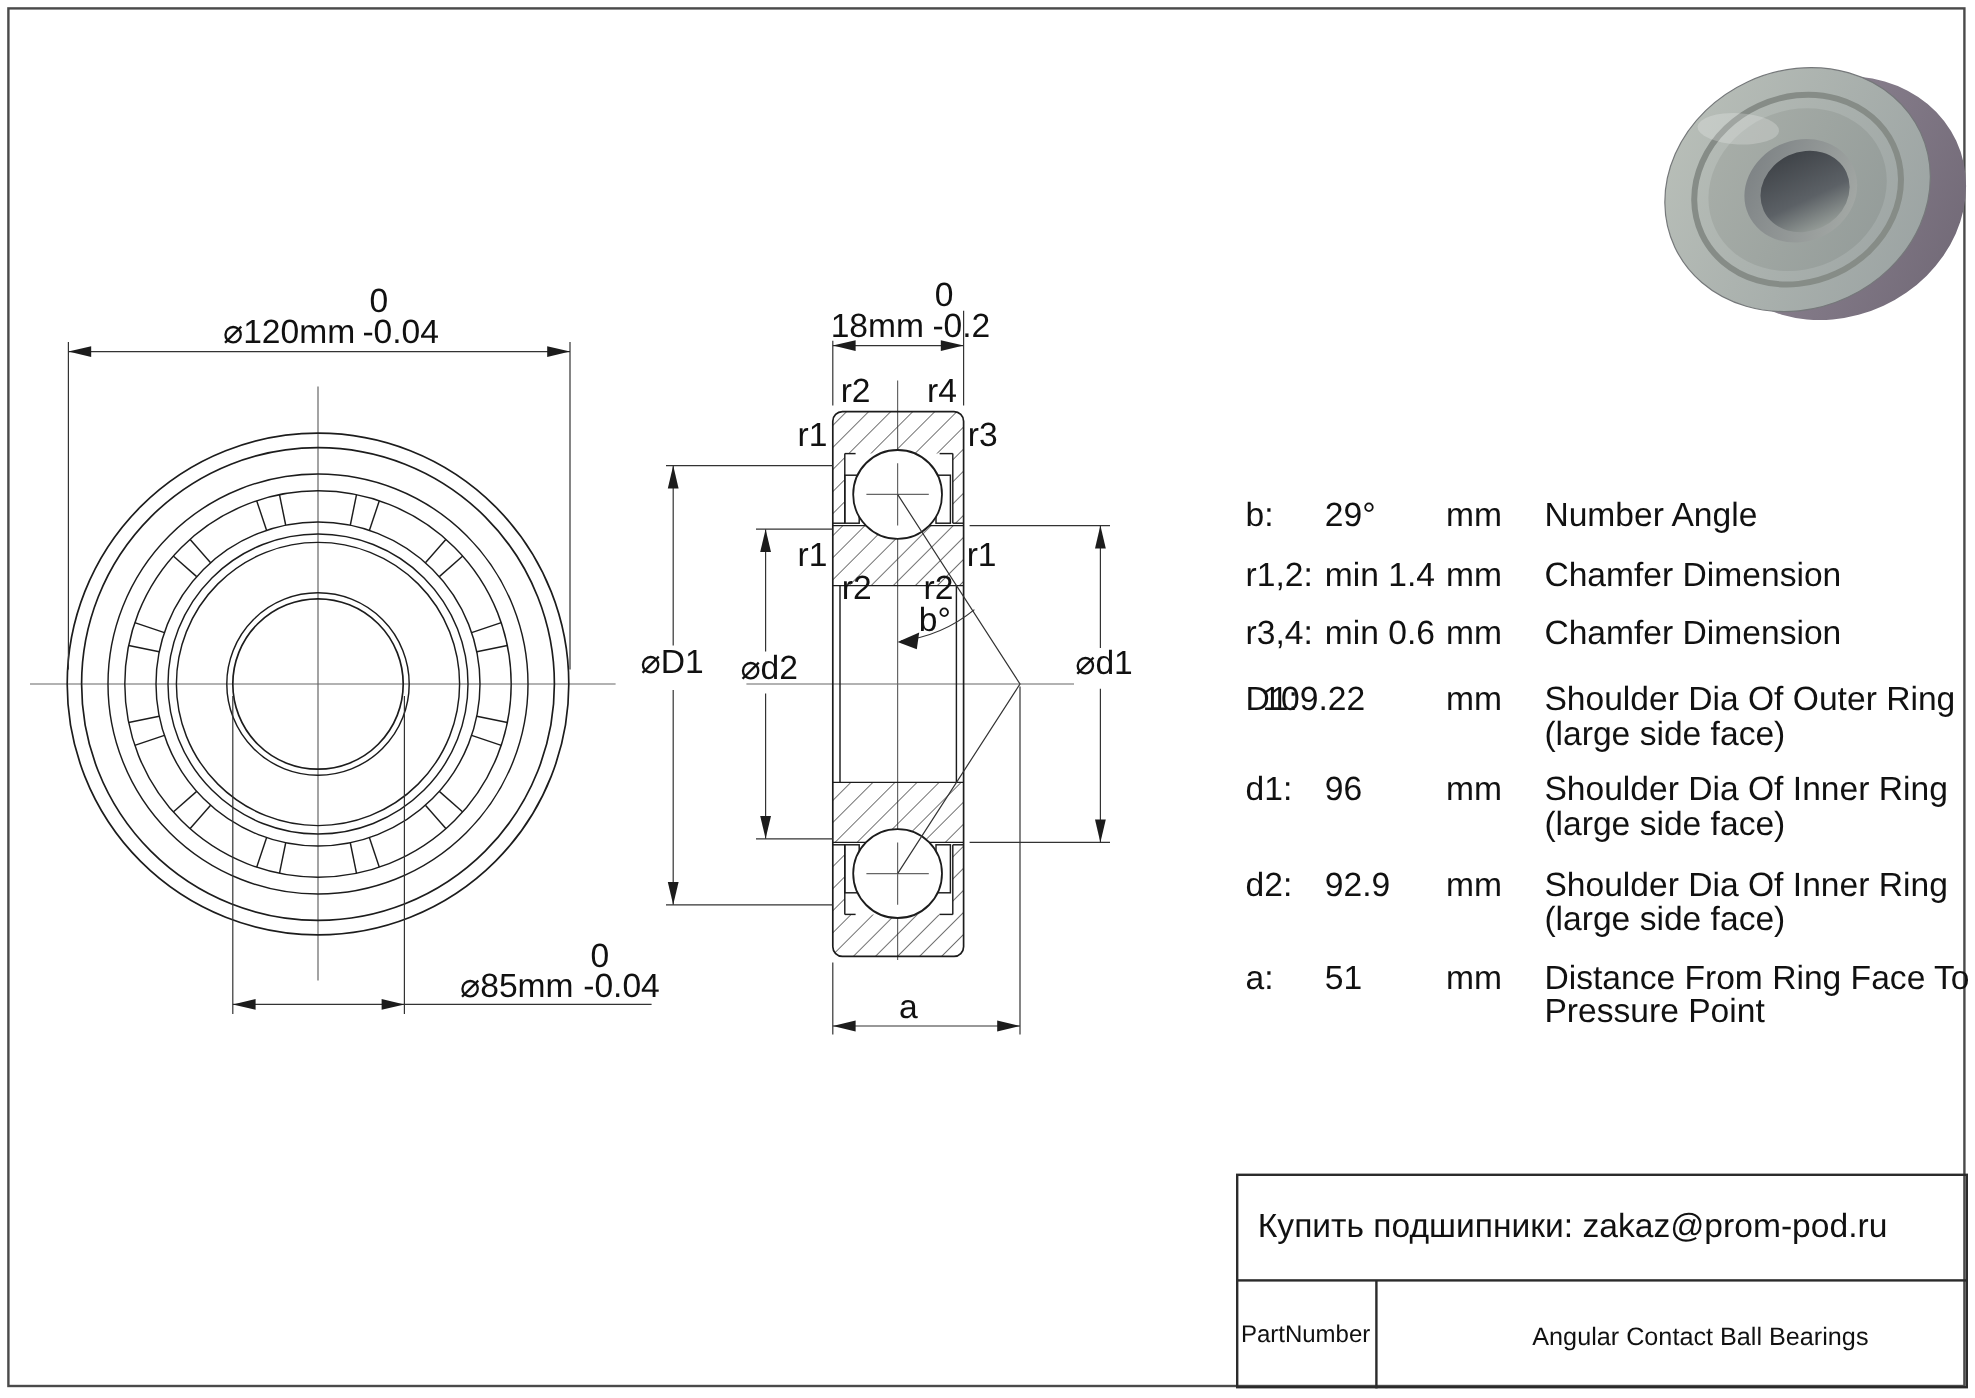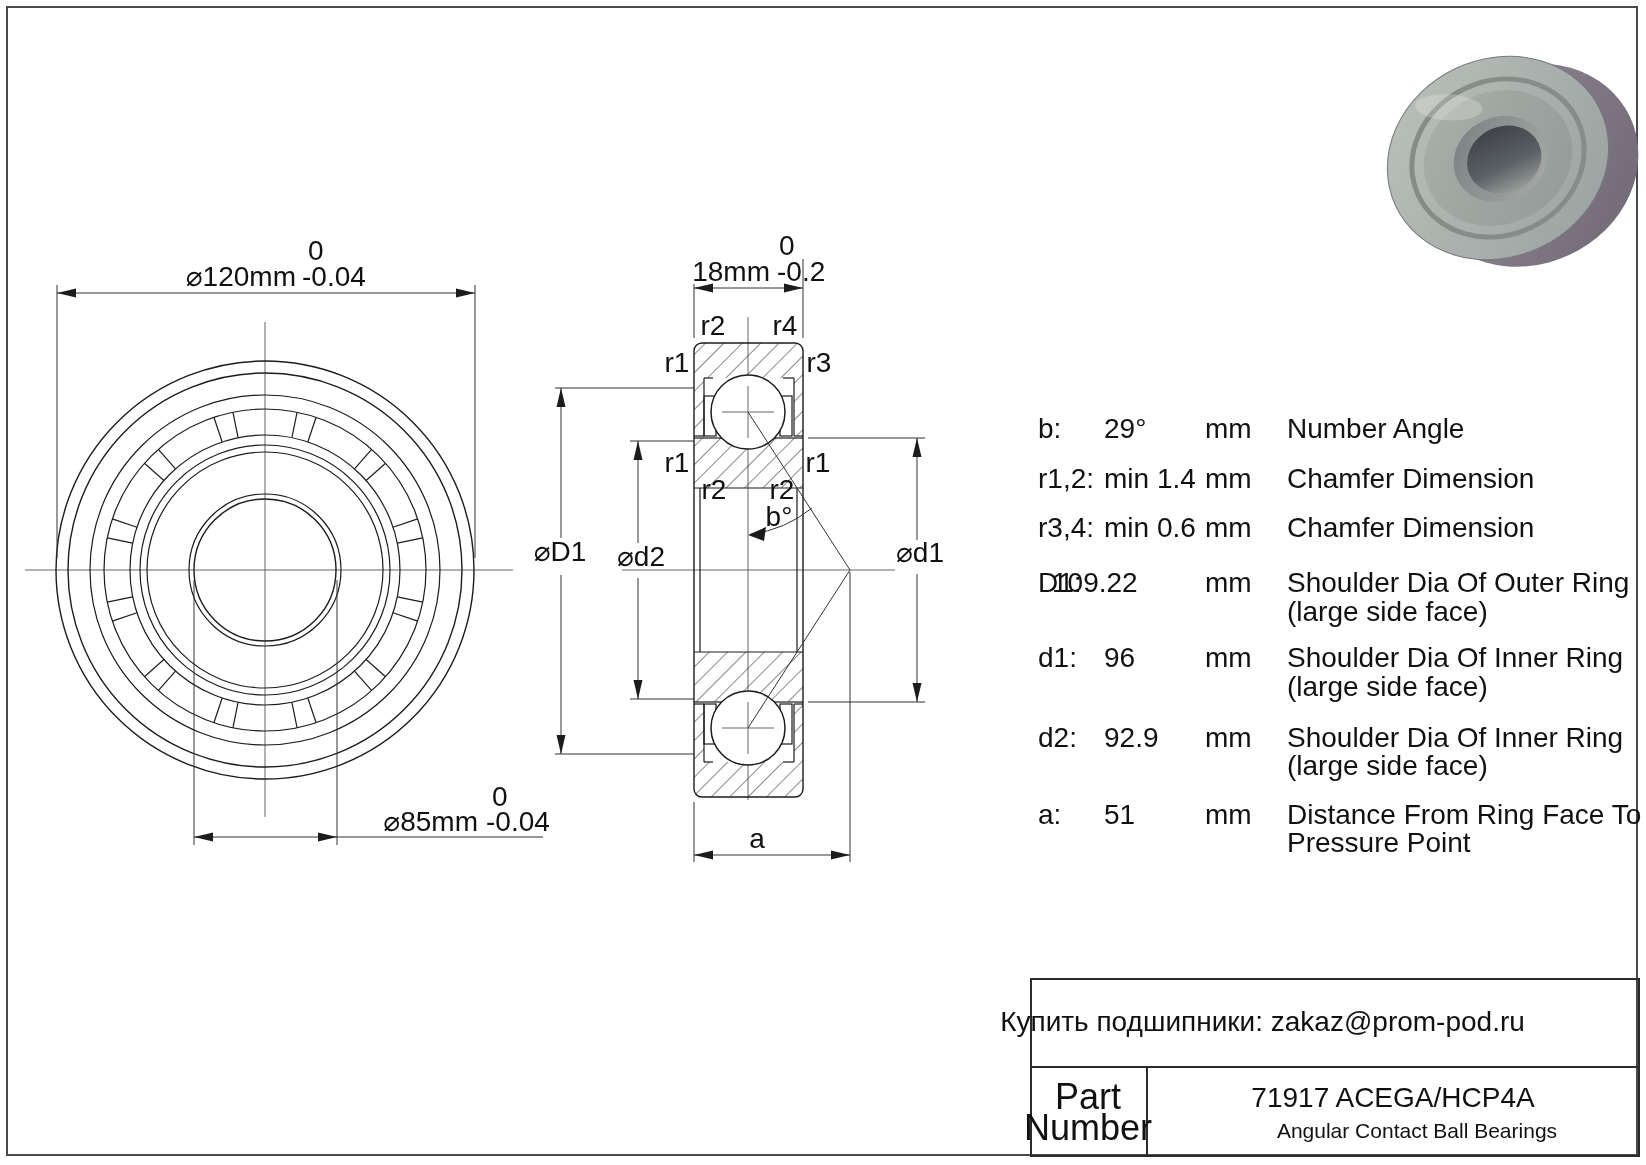--- a/index.html
+++ b/index.html
@@ -295,25 +295,24 @@
     <span class="t" style="left:1205px;top:798px">mm</span>
     <span class="t" style="left:1287px;top:798px">Distance From Ring Face To</span>
     <span class="t" style="left:1287px;top:826px">Pressure Point</span>
   </div>
 
   <div>
     <div class="info-box" style="left:1030px;top:978px;width:610px;height:179px;"></div>
     <div style="position:absolute;left:1030px;top:1066px;width:610px;height:2px;background:#2b2b2b;"></div>
     <div style="position:absolute;left:1146px;top:1067px;width:2px;height:90px;background:#2b2b2b;"></div>
 
-    <div class="cellflex" style="left:982px;top:978px;width:561px;height:88px;font-size:28px;">Купить подшипники: zakaz@prom-pod.ru</div>
-
-    <div class="cellflex" style="left:1030px;top:1067px;width:116px;height:90px;flex-direction:column;font-size:36px;line-height:31px;">
+    <div class="cellflex" style="left:1030px;top:978px;width:561px;height:88px;font-size:28px;">Купить подшипники: zakaz@prom-pod.ru</div>
+
+    <div class="cellflex" style="left:1030px;top:1067px;width:116px;height:90px;flex-direction:row;font-size:20px;line-height:31px;">
       <span>Part</span>
       <span>Number</span>
     </div>
 
     <div class="cellflex" style="left:1146px;top:1067px;width:494px;height:90px;flex-direction:column;">
-      <span style="font-size:28px;">71917 ACEGA/HCP4A</span>
       <span class="ptype">Angular Contact Ball Bearings</span>
     </div>
   </div>
 </div>
 
 </body></html>

